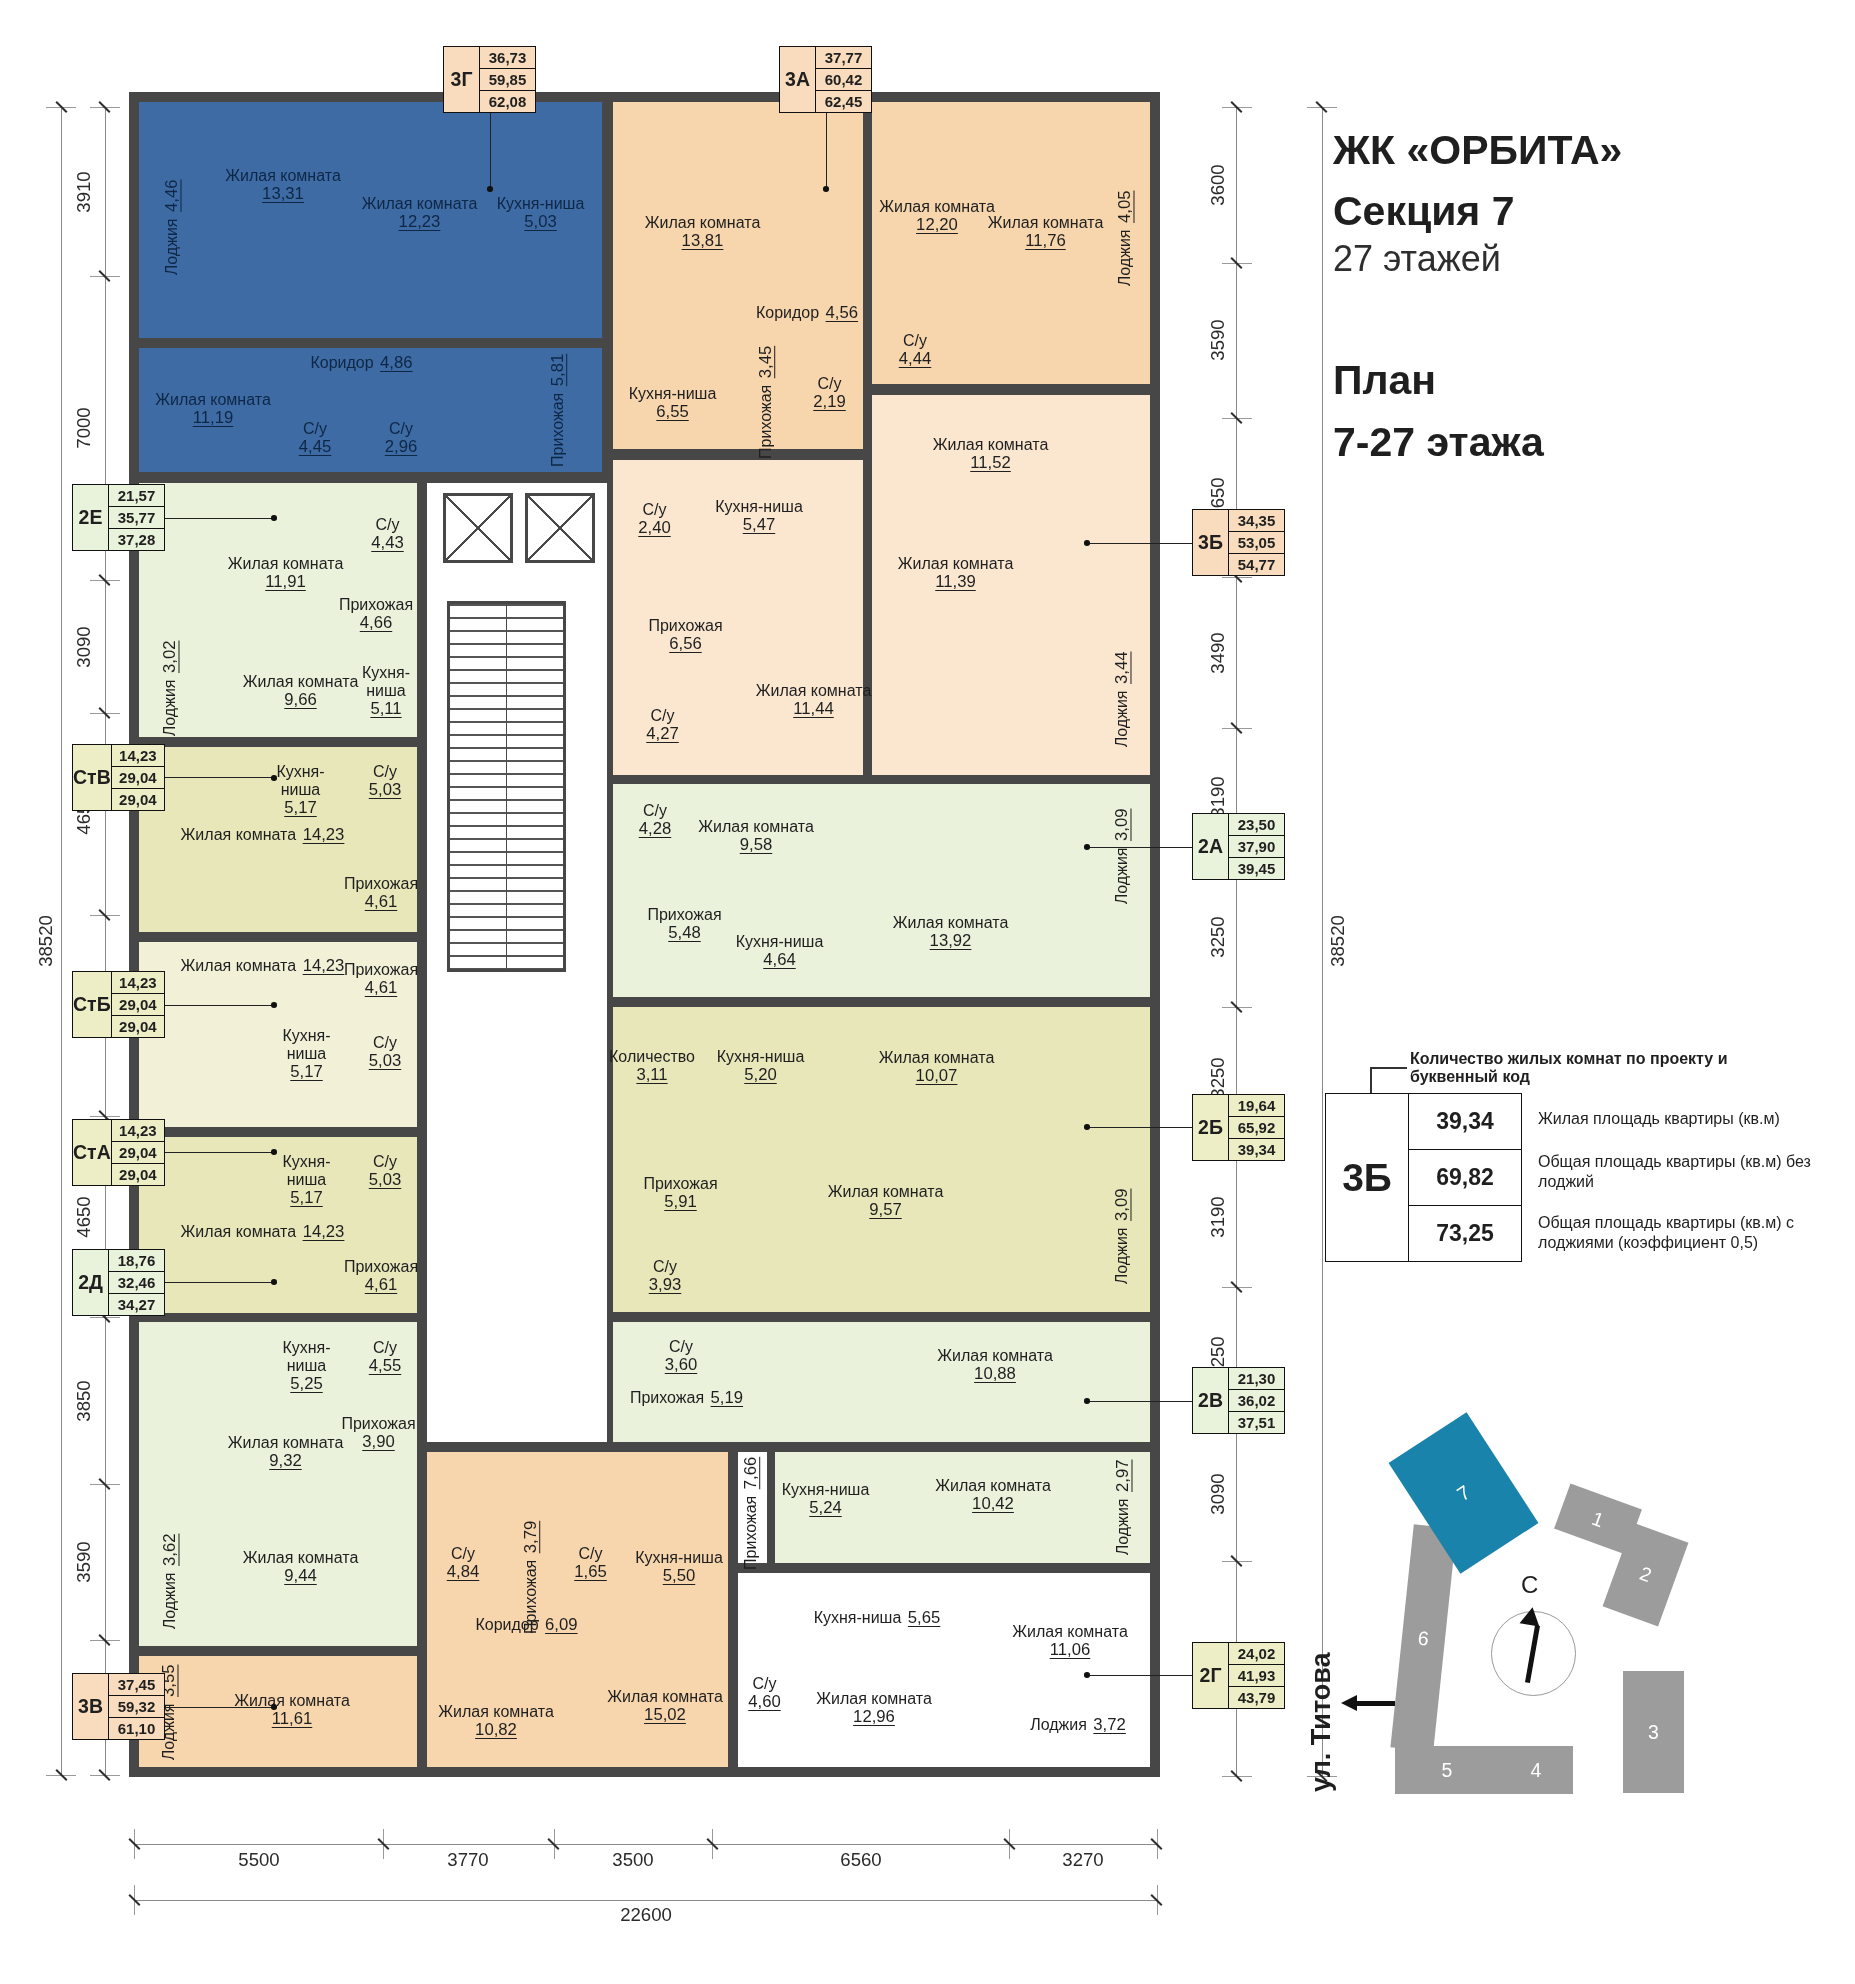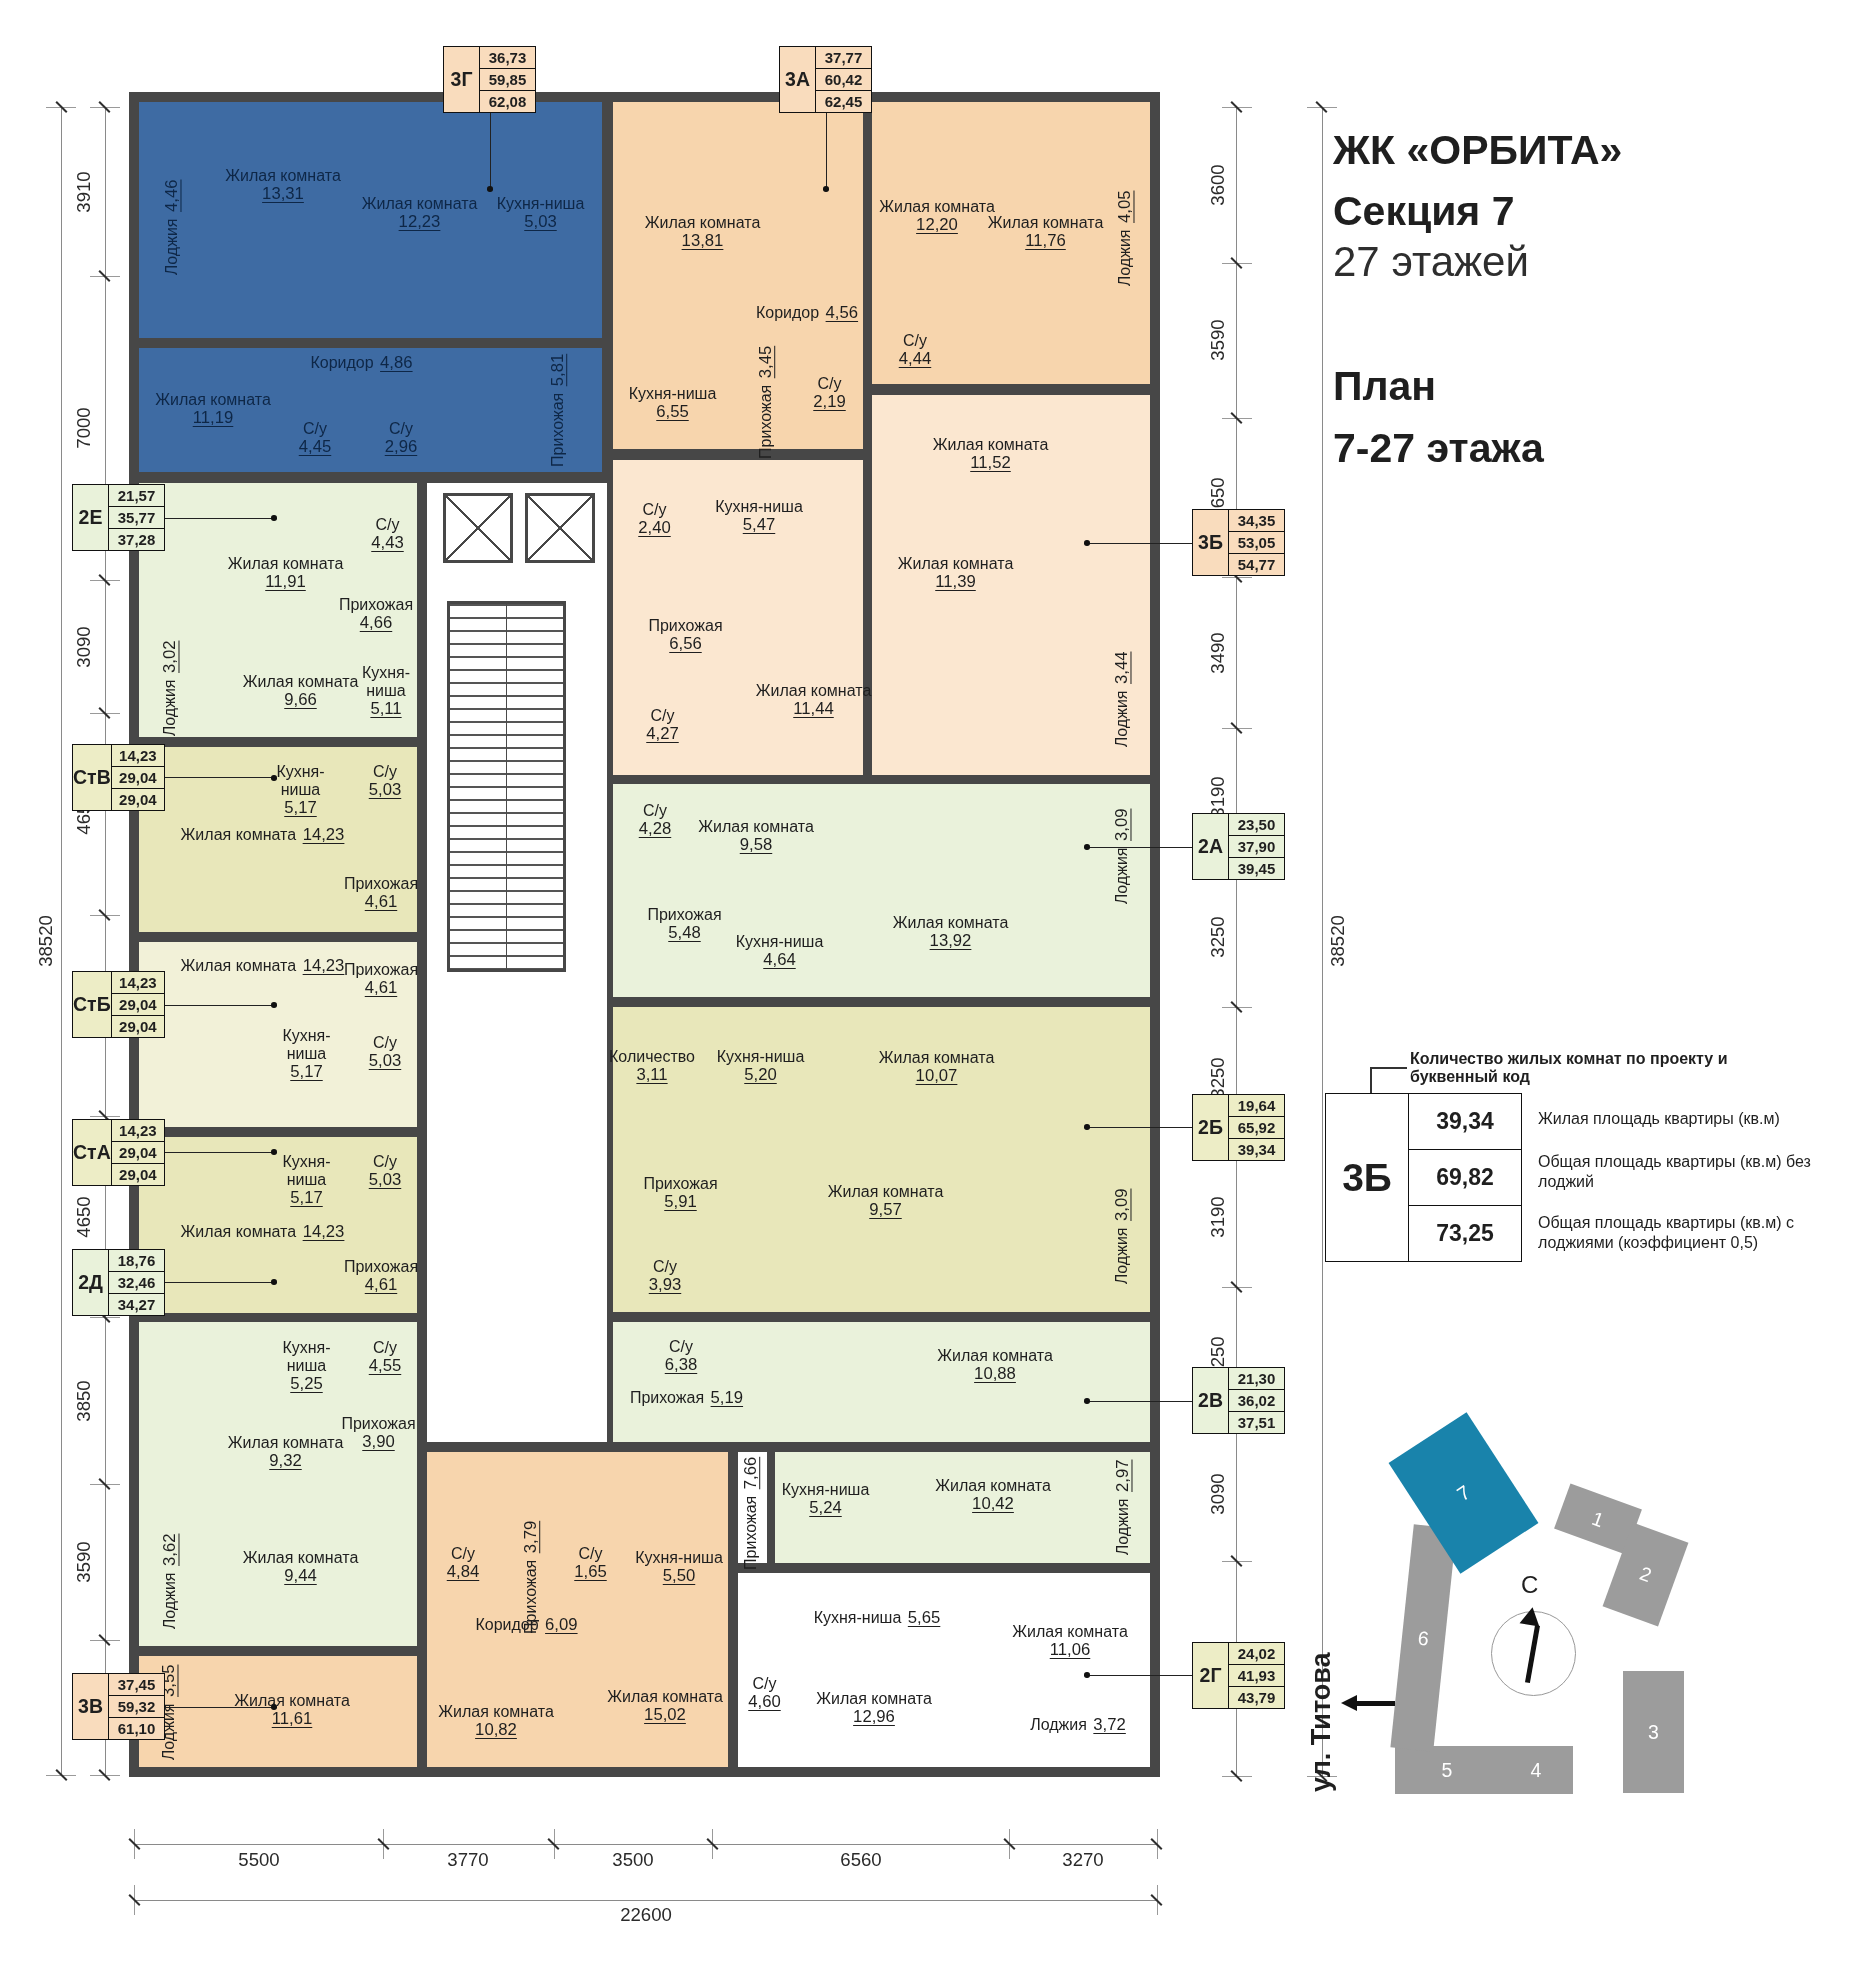--- a/index.html
+++ b/index.html
@@ -31,21 +31,21 @@
   .leader{position:absolute;background:#222;z-index:15;}
   .ldot{position:absolute;width:5.6px;height:5.6px;border-radius:50%;background:#111;z-index:15;}
   .dimline{position:absolute;background:#8a8a8a;z-index:2;}
   .dimcross{position:absolute;background:#9a9a9a;z-index:2;}
   .dimtick{position:absolute;width:15px;height:1.9px;background:#2e2e2e;z-index:3;}
   .dimnum{position:absolute;font-size:18.6px;color:#2b2b2b;white-space:nowrap;z-index:3;}
   
   #titleblock{position:absolute;left:1333px;top:130px;z-index:10;}
   #titleblock .t1{font-size:41px;font-weight:bold;line-height:1.0;margin-bottom:20.4px;}
   #titleblock .t2{font-size:41px;font-weight:bold;line-height:1.0;margin-bottom:9px;}
-  #titleblock .t3{font-size:42px;font-weight:400;color:#2e2e2e;line-height:1.0;margin-bottom:83px;}
+  #titleblock .t3{font-size:36px;font-weight:400;color:#2e2e2e;line-height:1.0;margin-bottom:83px;}
   #titleblock .t4{font-size:41px;font-weight:bold;line-height:1.0;margin-bottom:20.4px;}
   #titleblock .t5{font-size:41px;font-weight:bold;line-height:1.0;}
   
   .lgcallout{position:absolute;left:1410px;top:1050px;width:390px;font-size:16px;font-weight:600;z-index:10;}
   .lgbox{position:absolute;left:1325px;top:1093px;width:197px;height:169px;border:1.9px solid #111;box-sizing:border-box;display:flex;z-index:10;background:#fff;}
   .lgbox .lcode{flex:0 0 82px;display:flex;align-items:center;justify-content:center;font-size:39px;font-weight:bold;border-right:1.9px solid #111;}
   .lgbox .lvals{flex:1;display:flex;flex-direction:column;}
   .lgbox .lvals div{flex:1;display:flex;align-items:center;justify-content:center;font-size:23px;font-weight:bold;border-bottom:1.9px solid #111;}
   .lgbox .lvals div:last-child{border-bottom:none;}
   .lgdesc{position:absolute;left:1538px;width:306px;font-size:16px;line-height:1.25;z-index:10;}
@@ -363,21 +363,21 @@
         <span class="ra">3,93</span>
       </div>
       <div class="room vert" style="position: absolute; left: 1093px; top: 1164px; width: 59px; height: 144px; color: rgb(31, 31, 31);">
         <div class="rot">
           <span class="rn">Лоджия</span>
           <span class="ra">3,09</span>
         </div>
       </div>
       <div class="room" style="position: absolute; left: 644px; top: 1325px; width: 74px; height: 63px; color: rgb(31, 31, 31);">
         <span class="rn">С/у</span>
-        <span class="ra">6,38</span>
+        <span class="ra">3,60</span>
       </div>
       <div class="room" style="position: absolute; left: 914px; top: 1319px; width: 162px; height: 93px; color: rgb(31, 31, 31);">
         <span class="rn">Жилая комната</span>
         <span class="ra">10,88</span>
       </div>
       <div class="room inline" style="position: absolute; left: 633px; top: 1389px; width: 107px; height: 46px; color: rgb(31, 31, 31);">
         <span class="rn">Прихожая</span>
         <span class="ra">5,19</span>
       </div>
       <div class="room" style="position: absolute; left: 777px; top: 1458px; width: 97px; height: 83px; color: rgb(31, 31, 31);">

